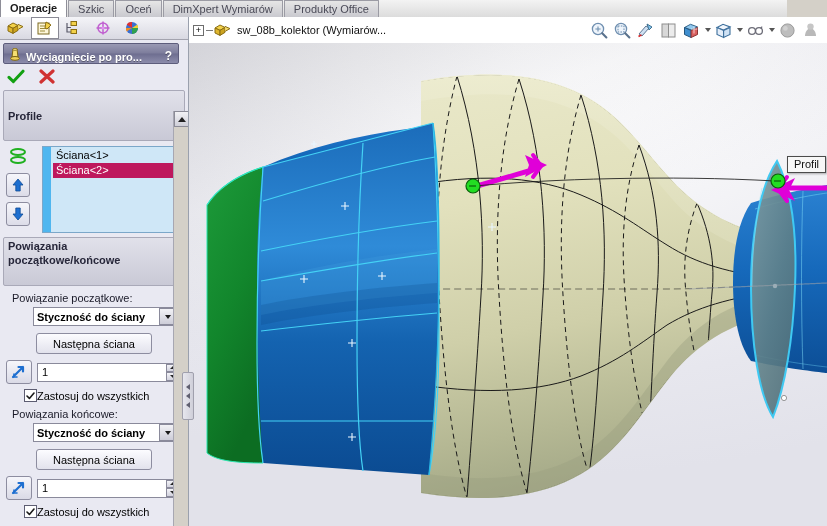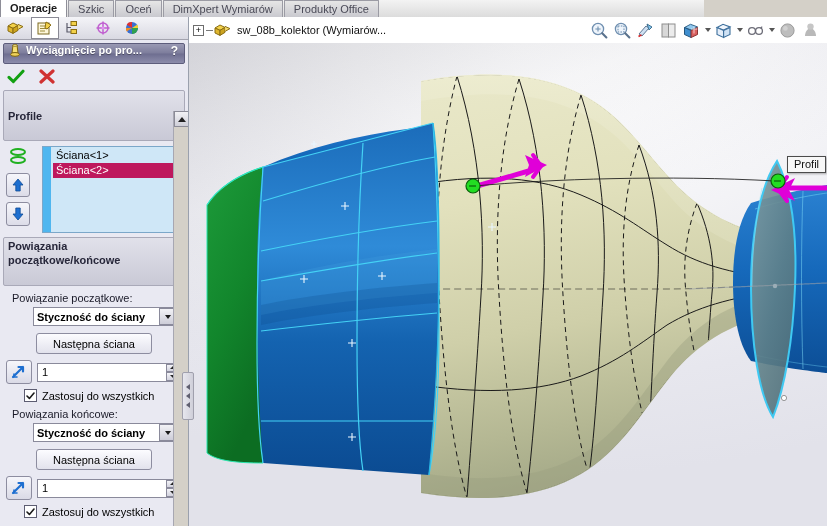--- a/index.html
+++ b/index.html
@@ -7,21 +7,21 @@
     width:827px;height:526px;overflow:hidden;
     font-family:"Liberation Sans", sans-serif;
     font-size:11px;color:#000;
     background:#d4d0c8;
     -webkit-font-smoothing:antialiased;
   }
   #app{position:relative;width:827px;height:526px;overflow:hidden;}
 
   
   .tabstrip{
-    position:absolute;left:0;top:0;width:704px;height:17px;
+    position:absolute;left:0;top:0;width:787px;height:17px;
     background:linear-gradient(#f3f3f3,#dcdcdc);
     border-bottom:1px solid #9a9a9a;
     display:flex;align-items:flex-end;
   }
   .tab{
     height:16px;line-height:16px;padding:0 9px;
     font-size:11px;color:#4a4a57;
     background:linear-gradient(#e6e6e6,#c9c9cf);
     border:1px solid #9b9ba4;border-bottom:none;
     margin-right:1px;border-radius:1px 1px 0 0;
@@ -52,24 +52,24 @@
   .pm-tabs{
     height:22px;background:linear-gradient(#f4f4f8,#d9d9e2);
     border-bottom:1px solid #a3a3ae;
     display:flex;align-items:center;padding-left:2px;gap:1px;
   }
   .pmtab{width:26px;height:20px;display:flex;align-items:center;justify-content:center;
          border:1px solid transparent;cursor:default;}
   .pmtab.sel{background:#ffffff;border:1px solid #8a8a95;}
 
   .pm-title{
-    margin:3px 3px 0 3px;height:19px;
+    margin:3px 9px 0 3px;height:19px;
     background:linear-gradient(#9a9ab4,#7d7d9c 48%,#6e6e90 52%,#8c8cab);
     border:1px solid #5d5d7c;border-radius:2px;
-    display:flex;align-items:flex-start;padding:0 4px;
+    display:flex;align-items:flex-end;padding:0 4px;
     color:#fff;font-weight:bold;font-size:11px;
     text-shadow:0 1px 0 rgba(0,0,0,.35);
   }
   .pm-title .t{flex:1;margin-left:4px;overflow:hidden;white-space:nowrap;}
   .pm-title .q{font-weight:bold;font-size:12px;padding:0 2px;cursor:default;}
 
   .pm-okcancel{height:26px;display:flex;align-items:center;padding-left:6px;gap:11px;}
   .okbtn,.cancelbtn{width:20px;height:20px;display:flex;align-items:center;justify-content:center;cursor:default;}
 
   .sec-head{
@@ -114,21 +114,21 @@
   .iconbtn{width:24px;height:22px;background:linear-gradient(#f6f6fb,#dadae6);
            border:1px solid #8d8da0;border-radius:3px;display:flex;align-items:center;justify-content:center;cursor:default;}
   .numbox{flex:1;height:17px;background:#fff;border:1px solid #8a8a9b;display:flex;align-items:center;}
   .numbox .nv{flex:1;padding-left:4px;font-size:11px;}
   .spin{width:13px;height:17px;display:flex;flex-direction:column;}
   .spin div{flex:1;background:linear-gradient(#f4f4f8,#d2d2de);border:1px solid #8a8a9b;
             display:flex;align-items:center;justify-content:center;}
   .spin .up:after{content:"";border-left:3px solid transparent;border-right:3px solid transparent;border-bottom:3px solid #222;}
   .spin .dn:after{content:"";border-left:3px solid transparent;border-right:3px solid transparent;border-top:3px solid #222;}
 
-  .checkrow{display:flex;align-items:center;padding:5px 0 0 24px;gap:5px;font-size:11px;cursor:default;}
+  .checkrow{display:flex;align-items:center;padding:5px 0 0 24px;font-size:11px;cursor:default;}
   .cbx{width:11px;height:11px;background:#fff;border:1px solid #5d5d72;
        display:flex;align-items:center;justify-content:center;}
   .cbx svg{display:block;}
 
   
   .pscroll{
     position:absolute;right:0;top:94px;width:14px;height:432px;
     background:#d4d0c8;border-left:1px solid #a7a7b2;
   }
   .pscroll .btn{

